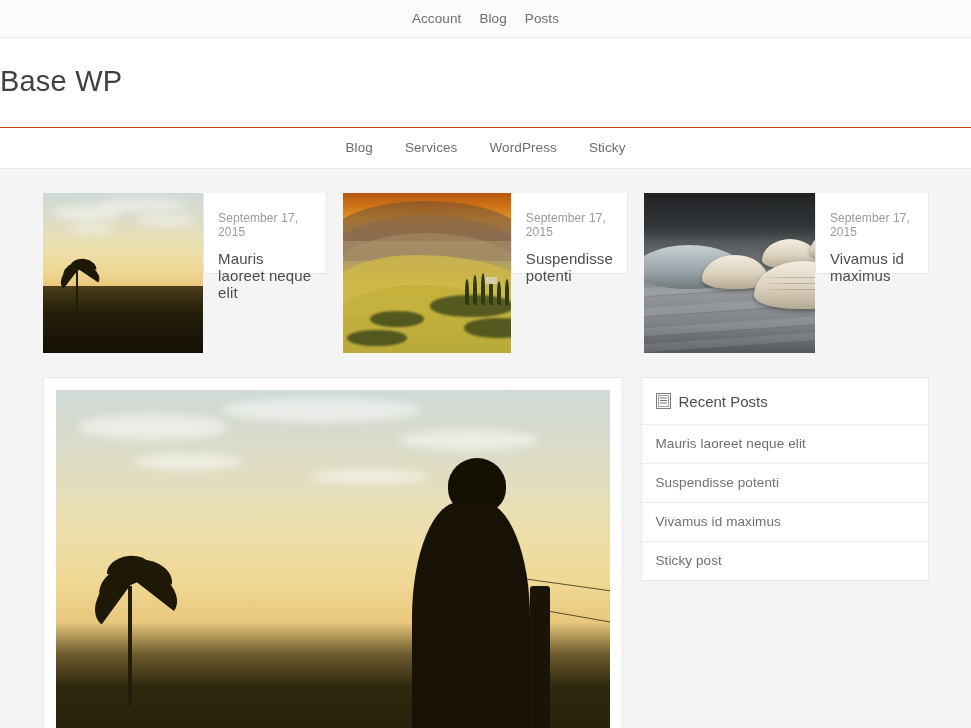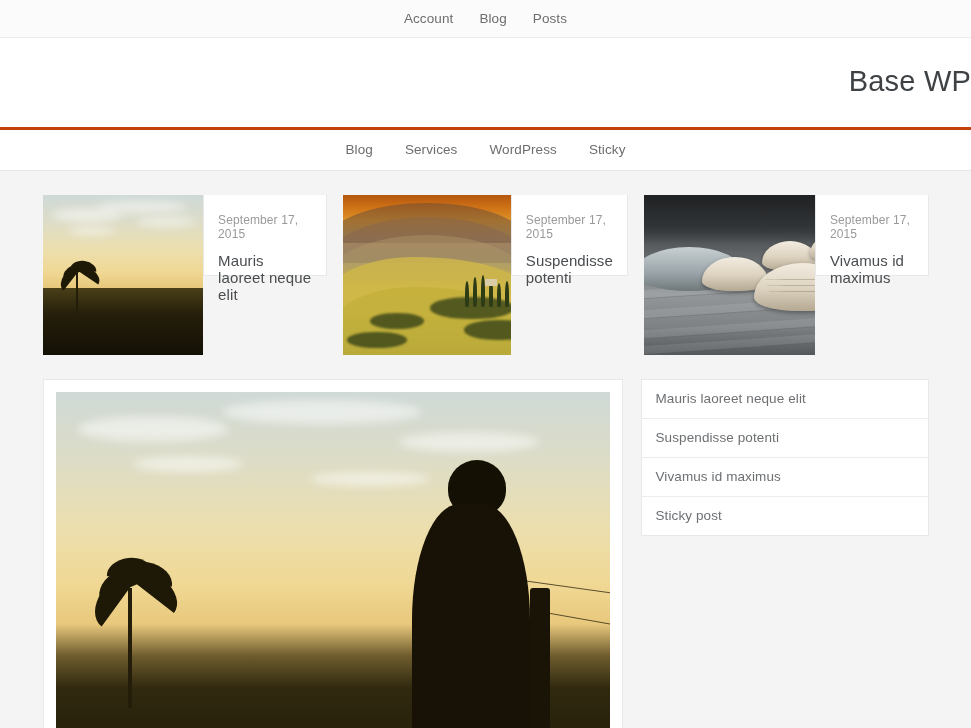--- a/index.html
+++ b/index.html
@@ -13,35 +13,35 @@
 
   
   .topbar {
     height: 38px;
     background: #fbfbfb;
     border-bottom: 1px solid #ececec;
     display: flex;
     align-items: center;
     justify-content: center;
   }
-  .topbar-nav { display: flex; gap: 26px; }
+  .topbar-nav { display: flex; gap: 18px; }
   .topbar-link {
     font-size: 13.5px;
     color: #6d6d6d;
     text-decoration: none;
     letter-spacing: 0.1px;
     cursor: pointer;
   }
 
   
   .site-header {
     background: #ffffff;
-    border-bottom: 3px solid #c2410c;
+    border-bottom: 1px solid #c2410c;
     padding: 26px 0 28px;
-    text-align: right;
+    text-align: left;
   }
   .site-title {
     font-size: 29px;
     font-weight: 400;
     color: #3f4245;
     letter-spacing: 0.2px;
     line-height: 1.2;
     cursor: pointer;
   }
   .site-tagline {
@@ -429,20 +429,32 @@
           <div class="wire" style="left:410px;top:180px;width:170px;transform:rotate(8deg);"></div>
           <div class="wire" style="left:410px;top:206px;width:170px;transform:rotate(10deg);"></div>
           <div class="figure-head" style="left:392px;top:68px;width:58px;height:56px;"></div>
           <div class="figure-body" style="left:356px;top:112px;width:118px;height:290px;"></div>
           <div class="post" style="left:474px;top:196px;width:20px;height:150px;border-radius:3px;"></div>
         </div>
       </article>
 
       <aside class="sidebar">
         <section class="widget">
+          <div class="widget-title">
+            <span class="widget-icon">
+              <svg width="15" height="16" viewBox="0 0 15 16" aria-hidden="true">
+                <rect x="0.5" y="0.5" width="14" height="15" fill="none" stroke="#7b7e81" stroke-width="1"></rect>
+                <rect x="2.5" y="2.5" width="10" height="11" fill="none" stroke="#9aa0a3" stroke-width="1"></rect>
+                <line x1="4" y1="5" x2="11" y2="5" stroke="#6d7073" stroke-width="1"></line>
+                <line x1="4" y1="7.5" x2="11" y2="7.5" stroke="#6d7073" stroke-width="1"></line>
+                <line x1="4" y1="10" x2="11" y2="10" stroke="#6d7073" stroke-width="1"></line>
+              </svg>
+            </span>
+            <span>Recent Posts</span>
+          </div>
           <ul class="widget-list">
             <li>
               <a class="widget-link">Mauris laoreet neque elit</a>
             </li>
             <li>
               <a class="widget-link">Suspendisse potenti</a>
             </li>
             <li>
               <a class="widget-link">Vivamus id maximus</a>
             </li>

